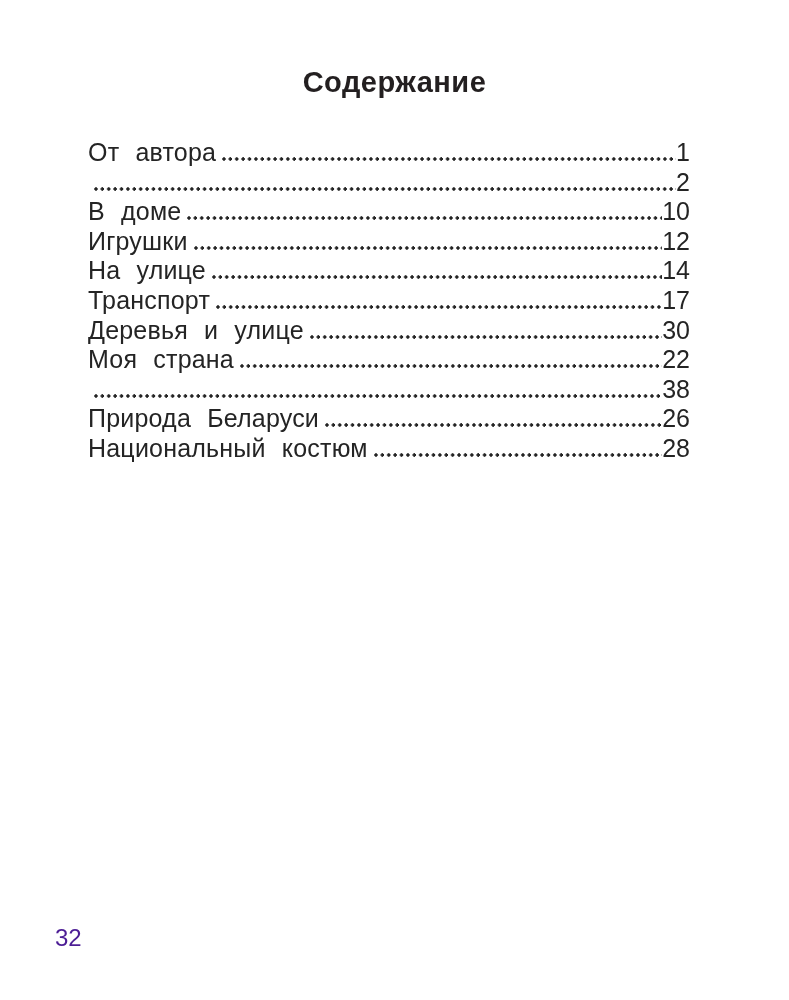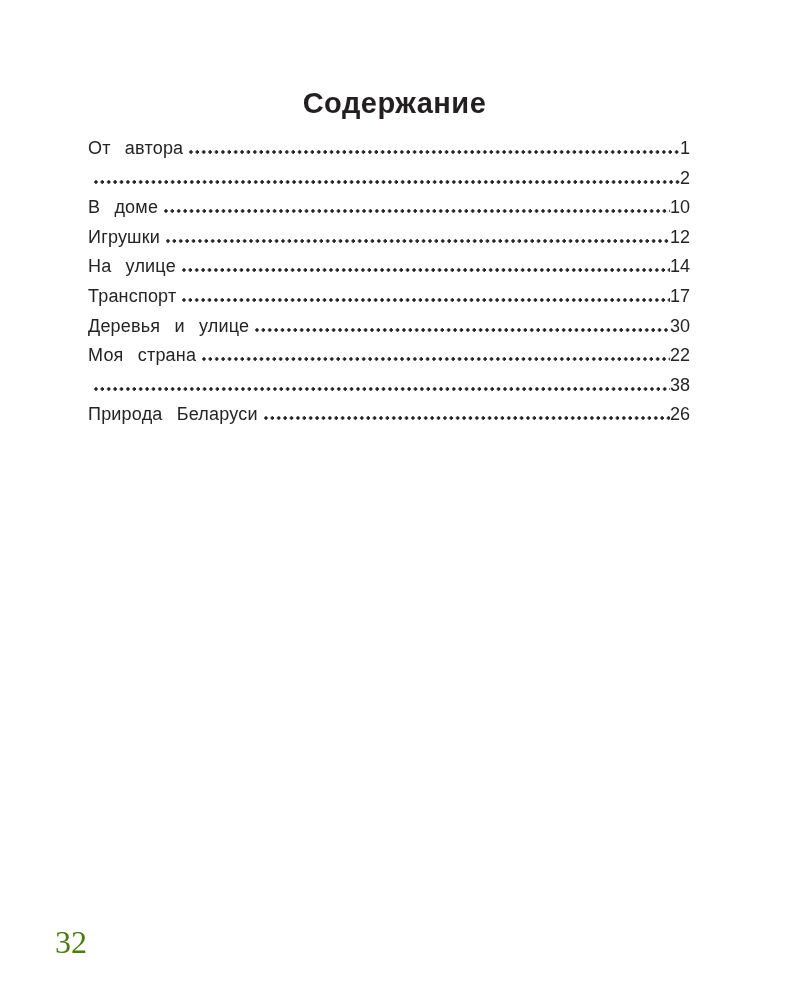--- a/index.html
+++ b/index.html
@@ -11,40 +11,40 @@
     position: relative;
     width: 789px;
     height: 1000px;
     background: #ffffff;
     font-family: "Liberation Sans", sans-serif;
     color: #1c1c1c;
     overflow: hidden;
   }
   .title {
     position: absolute;
-    top: 68px;
+    top: 47px;
     left: 0;
     width: 100%;
     text-align: center;
     font-size: 29px;
     font-weight: bold;
     letter-spacing: 0.5px;
     color: #231f20;
   }
   .toc {
     position: absolute;
     top: 138px;
     left: 88px;
     right: 99px;
   }
   .toc-row {
     display: flex;
     align-items: baseline;
     height: 29.6px;
-    font-size: 18px;
+    font-size: 25px;
     color: #242424;
     text-align: right;
   }
   .toc-label {
     white-space: nowrap;
     word-spacing: 9px;
     letter-spacing: 0.2px;
   }
   .toc-dots {
     flex: 1;
@@ -56,23 +56,22 @@
     background-repeat: repeat-x;
     background-position: left bottom;
   }
   .toc-page {
     white-space: nowrap;
   }
   .folio {
     position: absolute;
     left: 55px;
     top: 924px;
-    font-size: 32px;
-    color: #4d7c0f;
-    font-family: Liberation Serif, serif;
+    font-size: 24px;
+    color: #4c1d95;
   }
 </style>
 </head>
 <body>
 
 <div class="page">
 
   <h1 class="title">Содержание</h1>
 
   <div class="toc" id="toc-list">
@@ -129,18 +128,23 @@
     <span class="toc-dots"></span>
     <span class="toc-page">38</span>
   </div>
 
   <div class="toc-row">
     <span class="toc-label">Природа Беларуси</span>
     <span class="toc-dots"></span>
     <span class="toc-page">26</span>
   </div>
 
+  <div class="toc-row">
+    <span class="toc-label">Национальный костюм</span>
+    <span class="toc-dots"></span>
+    <span class="toc-page">28</span>
+  </div>
 
 </div>
 
   <div class="folio">32</div>
 
 </div>
 
 </body></html>

